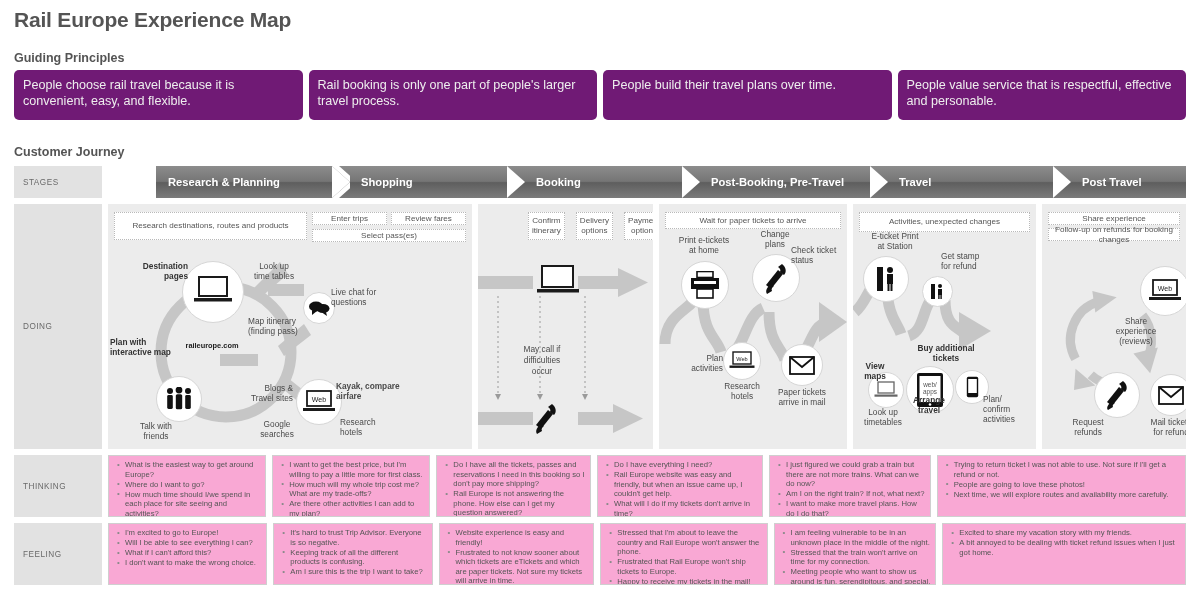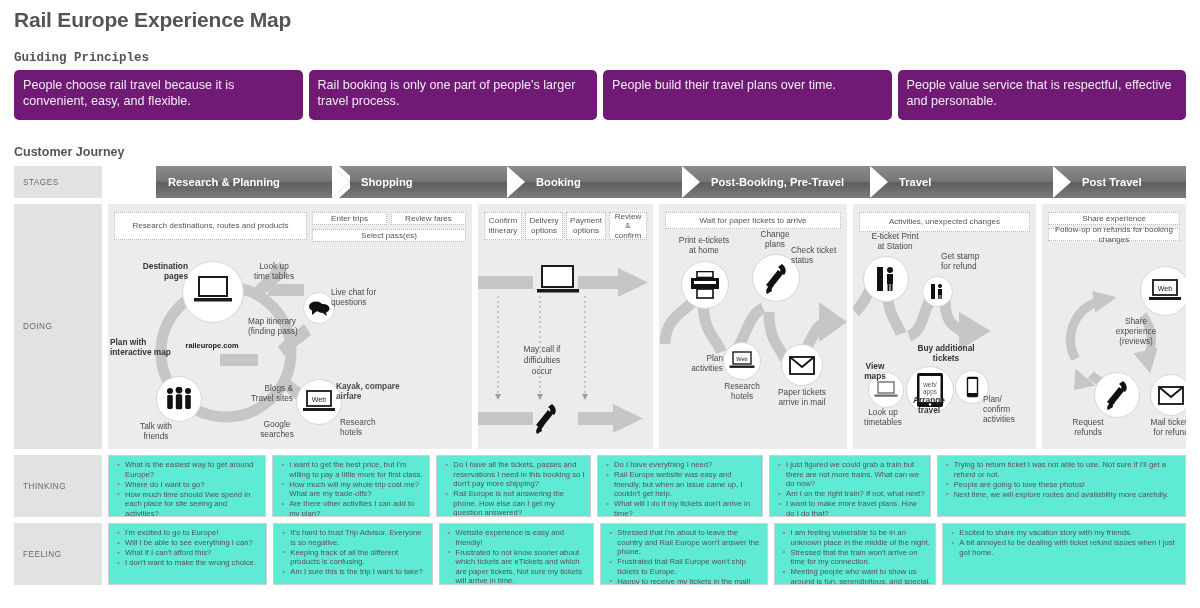--- a/index.html
+++ b/index.html
@@ -26,21 +26,20 @@
     color: #545454;
     letter-spacing: -0.2px;
   }
   #gp-title {
     position: absolute;
     left: 14px;
     top: 51px;
     font-size: 12.5px;
     font-weight: bold;
     color: #545454;
-    font-family: Liberation Mono, monospace;
   }
   #principles {
     position: absolute;
     left: 14px;
     top: 70px;
     width: 1172px;
     height: 50px;
     display: flex;
     gap: 6px;
   }
@@ -186,21 +185,21 @@
     z-index: 5;
     display: flex;
     align-items: center;
     justify-content: center;
   }
 
   
   #thinking-row { height: 62px; }
   #feeling-row { height: 62px; }
   .textcell {
-    background: #5eead4;
+    background: #f9a8d4;
     border: 1px solid #cfcfcf;
     box-sizing: border-box;
     padding: 4px 5px 2px 5px;
     overflow: hidden;
   }
   .textcell ul {
     margin: 0;
     padding: 0 0 0 11px;
     list-style: none;
   }
@@ -355,21 +354,21 @@
         <div class="lbl bold" style="left:2px;top:110px;width:80px;text-align:left;margin-top:24px;">Plan with<br>interactive map</div>
         <div class="lbl" style="left:140px;top:113px;width:72px;text-align:left;">Map itinerary<br>(finding pass)</div>
         <div class="lbl" style="left:125px;top:180px;width:60px;text-align:right;">Blogs &amp;<br>Travel sites</div>
         <div class="lbl" style="left:228px;top:178px;width:70px;text-align:left;font-weight:bold;">Kayak, compare<br>airfare</div>
         <div class="lbl" style="left:20px;top:218px;width:56px;">Talk with<br>friends</div>
         <div class="lbl" style="left:143px;top:216px;width:52px;">Google<br>searches</div>
         <div class="lbl" style="left:232px;top:214px;width:54px;text-align:left;">Research<br>hotels</div>
       </div>
 
       <div class="col doing-col" style="width:175px">
-        <div class="tasks" style="gap:3px;">
+        <div class="tasks" style="gap:11px;margin-left:44px;">
           <div class="taskbox" style="flex:1;height:28px;line-height:9.6px;">Confirm itinerary</div>
           <div class="taskbox" style="flex:1;height:28px;line-height:9.6px;">Delivery options</div>
           <div class="taskbox" style="flex:1;height:28px;line-height:9.6px;">Payment options</div>
           <div class="taskbox" style="flex:1;height:28px;line-height:9.6px;">Review &amp; confirm</div>
         </div>
 
         <svg class="diagram" viewBox="0 0 175 245">
           <g fill="#c6c6c6">
             <rect x="-5" y="72" width="60" height="13"></rect>
             <rect x="100" y="72" width="45" height="13"></rect>

